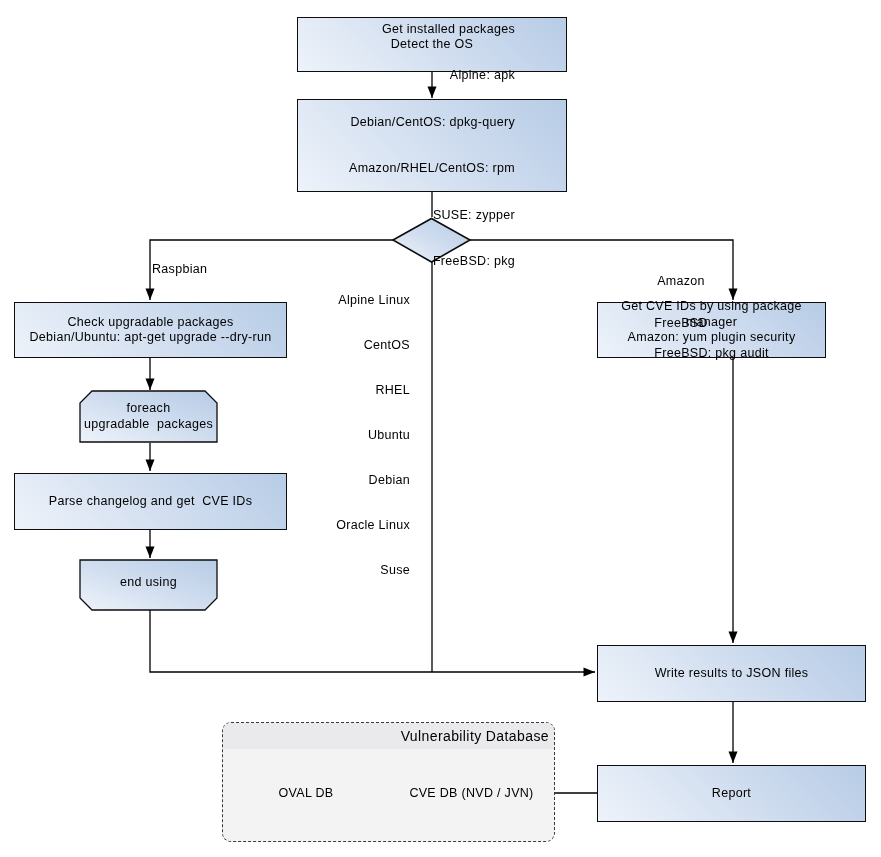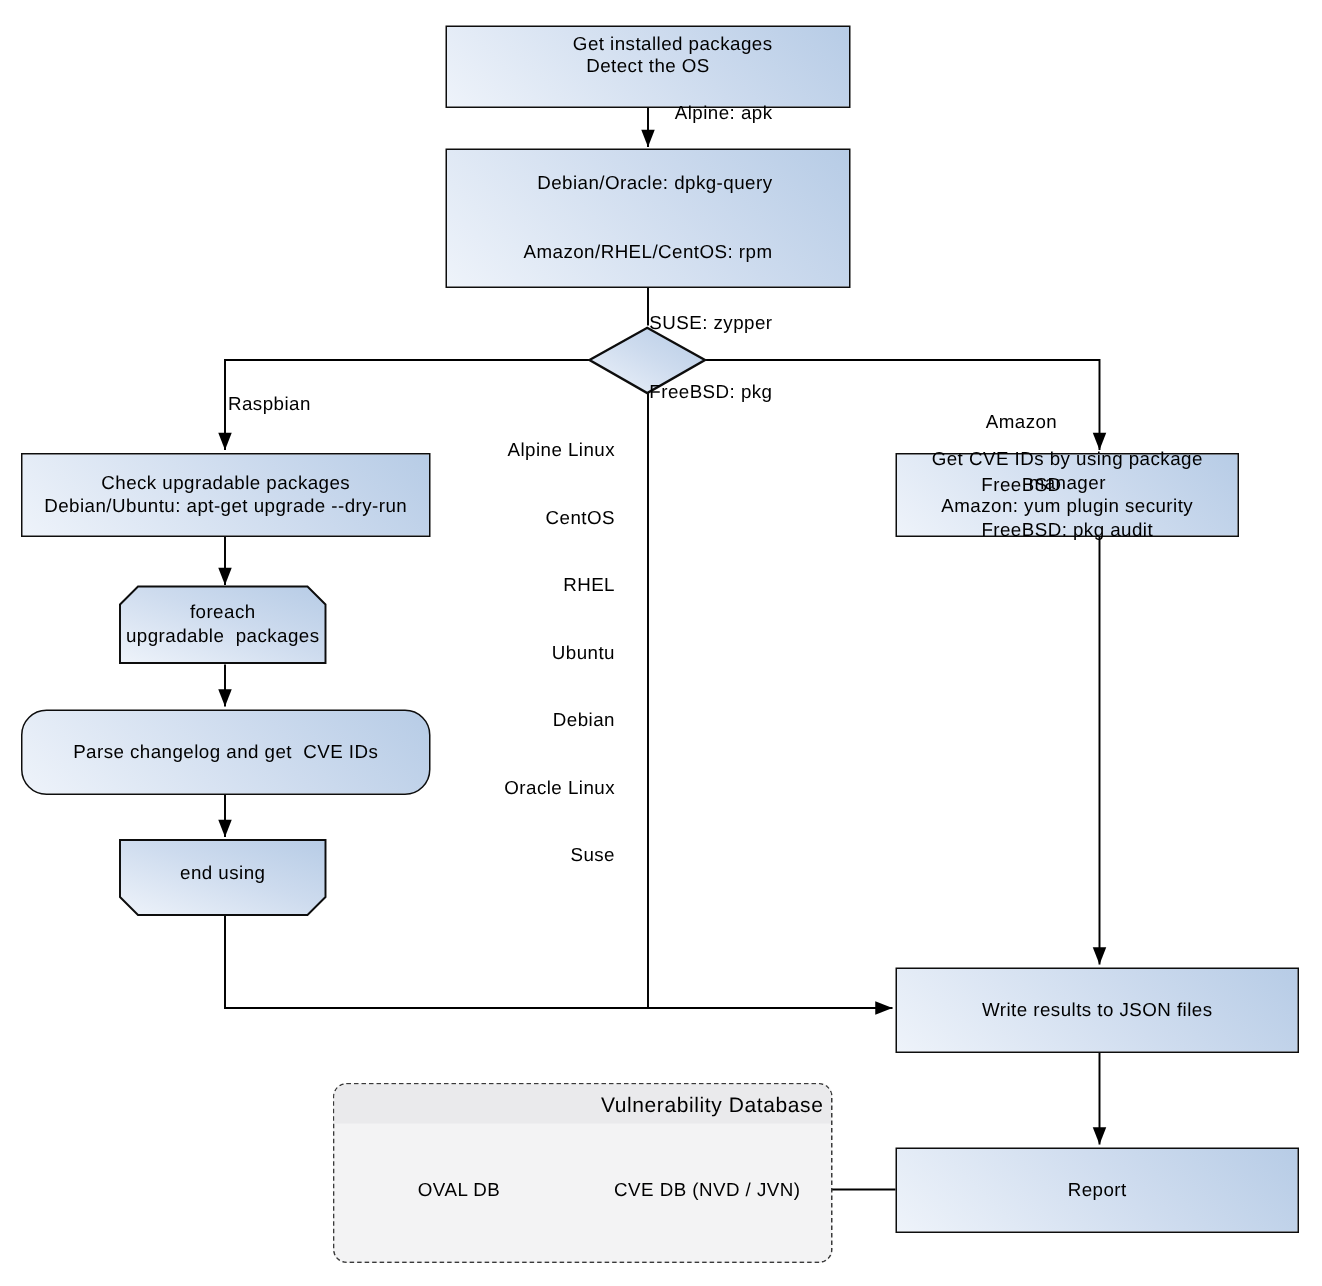--- a/index.html
+++ b/index.html
@@ -108,33 +108,33 @@
   </svg>
 
   <div class="node" style="left:297px;top:17px;width:270px;height:55px;">
     <div>Detect the OS</div>
   </div>
 
   <div class="node" style="left:297px;top:99px;width:270px;height:93px;">
     <div class="inner-right">
       <div>Get installed packages</div>
       <div>Alpine: apk</div>
-      <div>Debian/Oracle: dpkg-query</div>
+      <div>Debian/CentOS: dpkg-query</div>
       <div>Amazon/RHEL/CentOS: rpm</div>
       <div>SUSE: zypper</div>
       <div>FreeBSD: pkg</div>
     </div>
   </div>
 
   <div class="node" style="left:14px;top:302px;width:273px;height:56px;">
     <div>Check upgradable packages</div>
     <div>Debian/Ubuntu: apt-get upgrade --dry-run</div>
   </div>
 
-  <div class="node" style="left:14px;top:473px;width:273px;height:57px;border-radius:17px;">
+  <div class="node" style="left:14px;top:473px;width:273px;height:57px;">
     <div>Parse changelog and get  CVE IDs</div>
   </div>
 
   <div class="node" style="left:597px;top:302px;width:229px;height:56px;">
     <div>Get CVE IDs by using package manager</div>
     <div>Amazon: yum plugin security</div>
     <div>FreeBSD: pkg audit</div>
   </div>
 
   <div class="node" style="left:597px;top:765px;width:269px;height:57px;">

